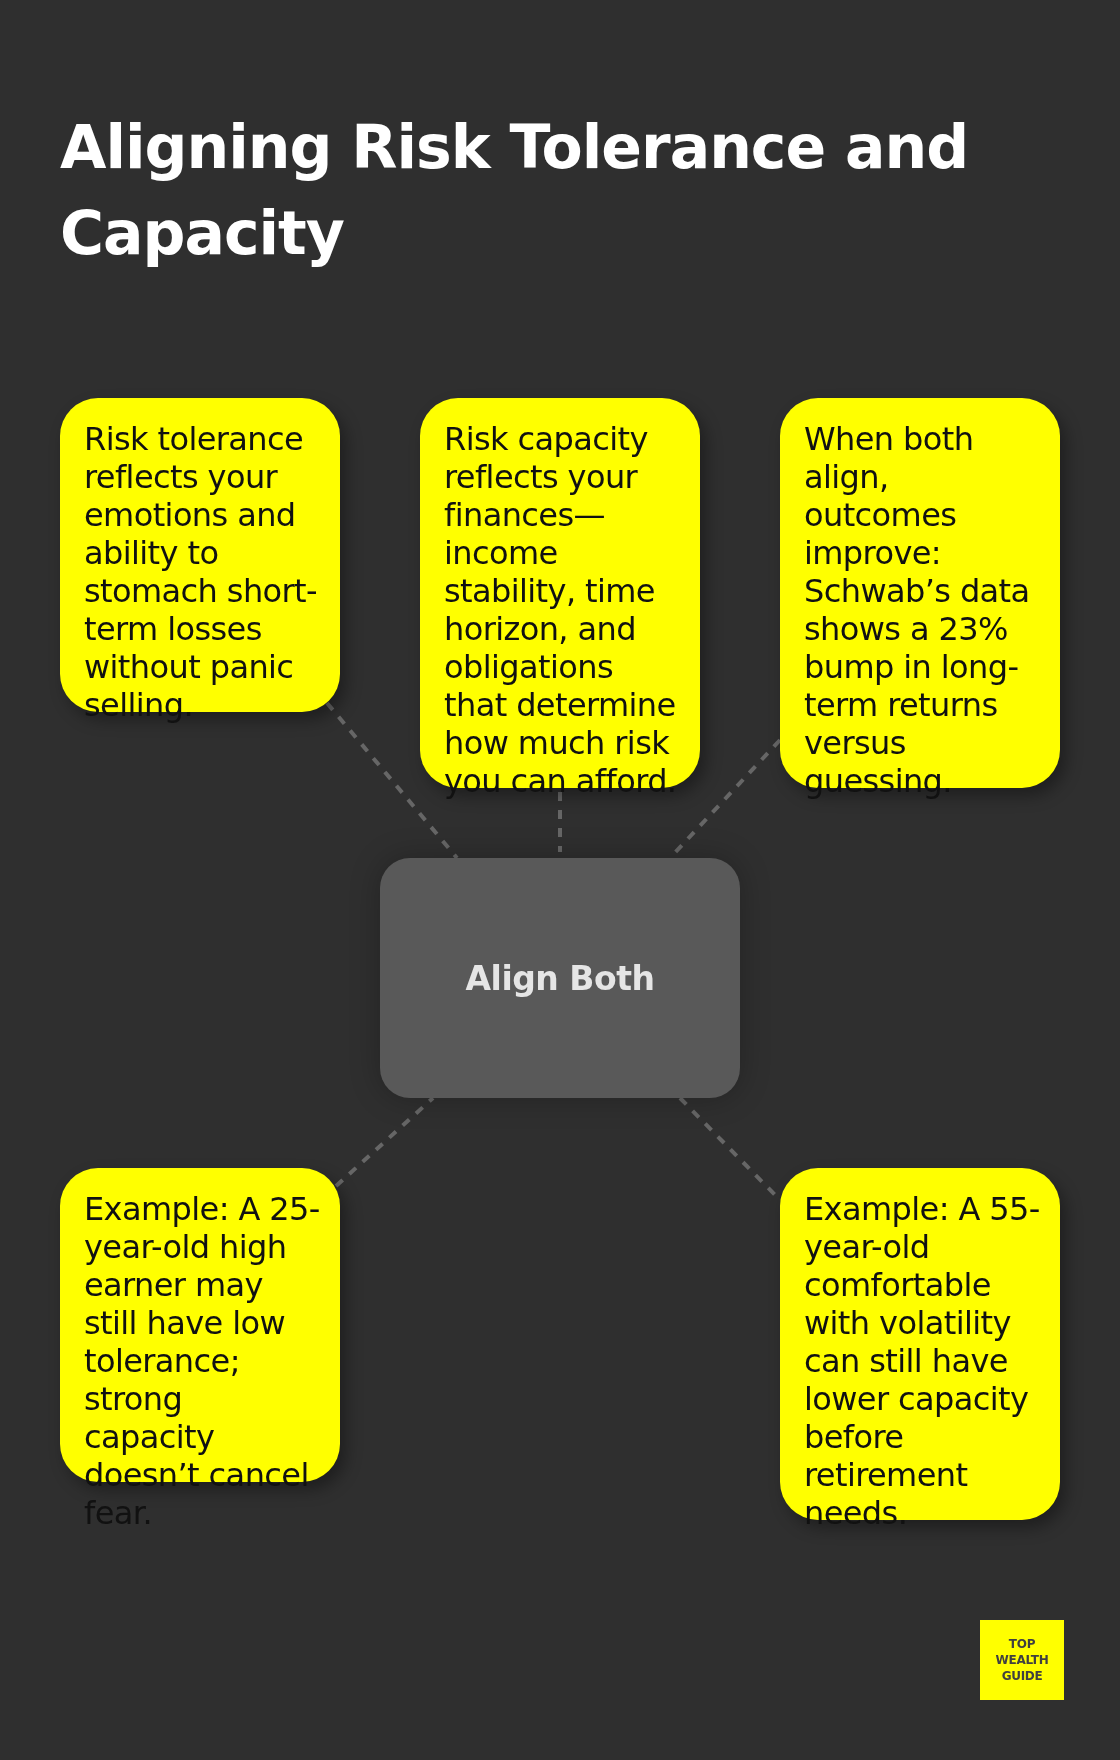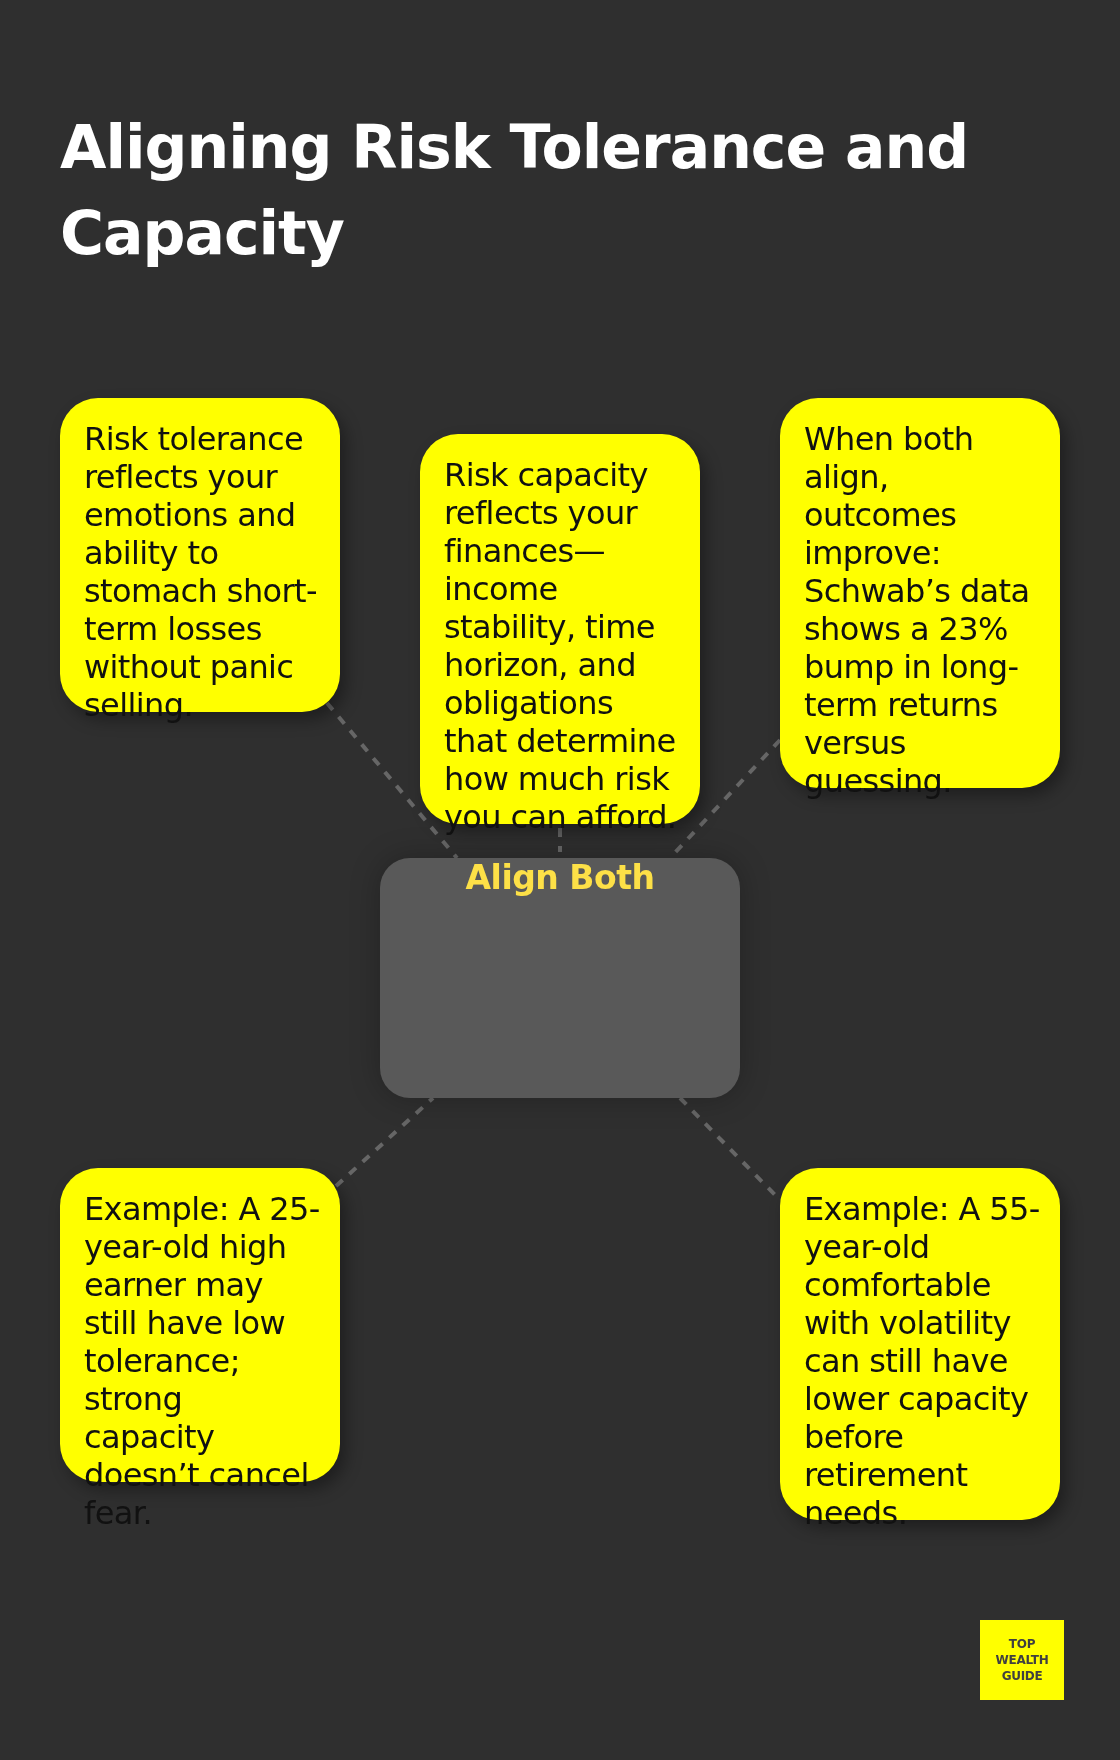--- a/index.html
+++ b/index.html
@@ -20,30 +20,30 @@
   svg.connectors { position: absolute; left: 0; top: 0; width: 1120px; height: 1760px; }
   .card {
     position: absolute; background: #ffff00; border-radius: 38px;
     box-shadow: 6px 8px 16px rgba(0,0,0,0.35);
     box-sizing: border-box; padding: 22px 20px 20px 24px;
     color: #111111;
     font-family: "DejaVu Sans", sans-serif;
     font-size: 32px; line-height: 38px; letter-spacing: -0.6px;
   }
   .card-1 { left: 60px;  top: 398px; width: 280px; height: 314px; }
-  .card-2 { left: 420px; top: 398px; width: 280px; height: 390px; margin-top: 36px; }
+  .card-2 { left: 420px; top: 398px; width: 280px; height: 390px; }
   .card-3 { left: 780px; top: 398px; width: 280px; height: 390px; }
   .card-4 { left: 60px;  top: 1168px; width: 280px; height: 314px; }
   .card-5 { left: 780px; top: 1168px; width: 280px; height: 352px; }
   .hub {
     position: absolute; left: 380px; top: 858px; width: 360px; height: 240px;
     background: #595959; border-radius: 30px;
     box-shadow: 0 0 30px rgba(0,0,0,0.25);
-    display: flex; justify-content: center;
-    color: #fde047; font-weight: bold; font-size: 33px;
+    display: flex; align-items: center; justify-content: center;
+    color: #e5e5e5; font-weight: bold; font-size: 33px;
     font-family: "DejaVu Sans", sans-serif; letter-spacing: -0.5px;
   }
   .logo {
     position: absolute; left: 980px; top: 1620px; width: 84px; height: 80px;
     background: #ffff00; display: flex; flex-direction: column;
     align-items: center; justify-content: center;
     color: #404040; font-weight: bold; font-size: 12px; line-height: 16px;
     font-family: "DejaVu Sans", sans-serif; text-align: center; letter-spacing: -0.3px;
   }
 </style>

